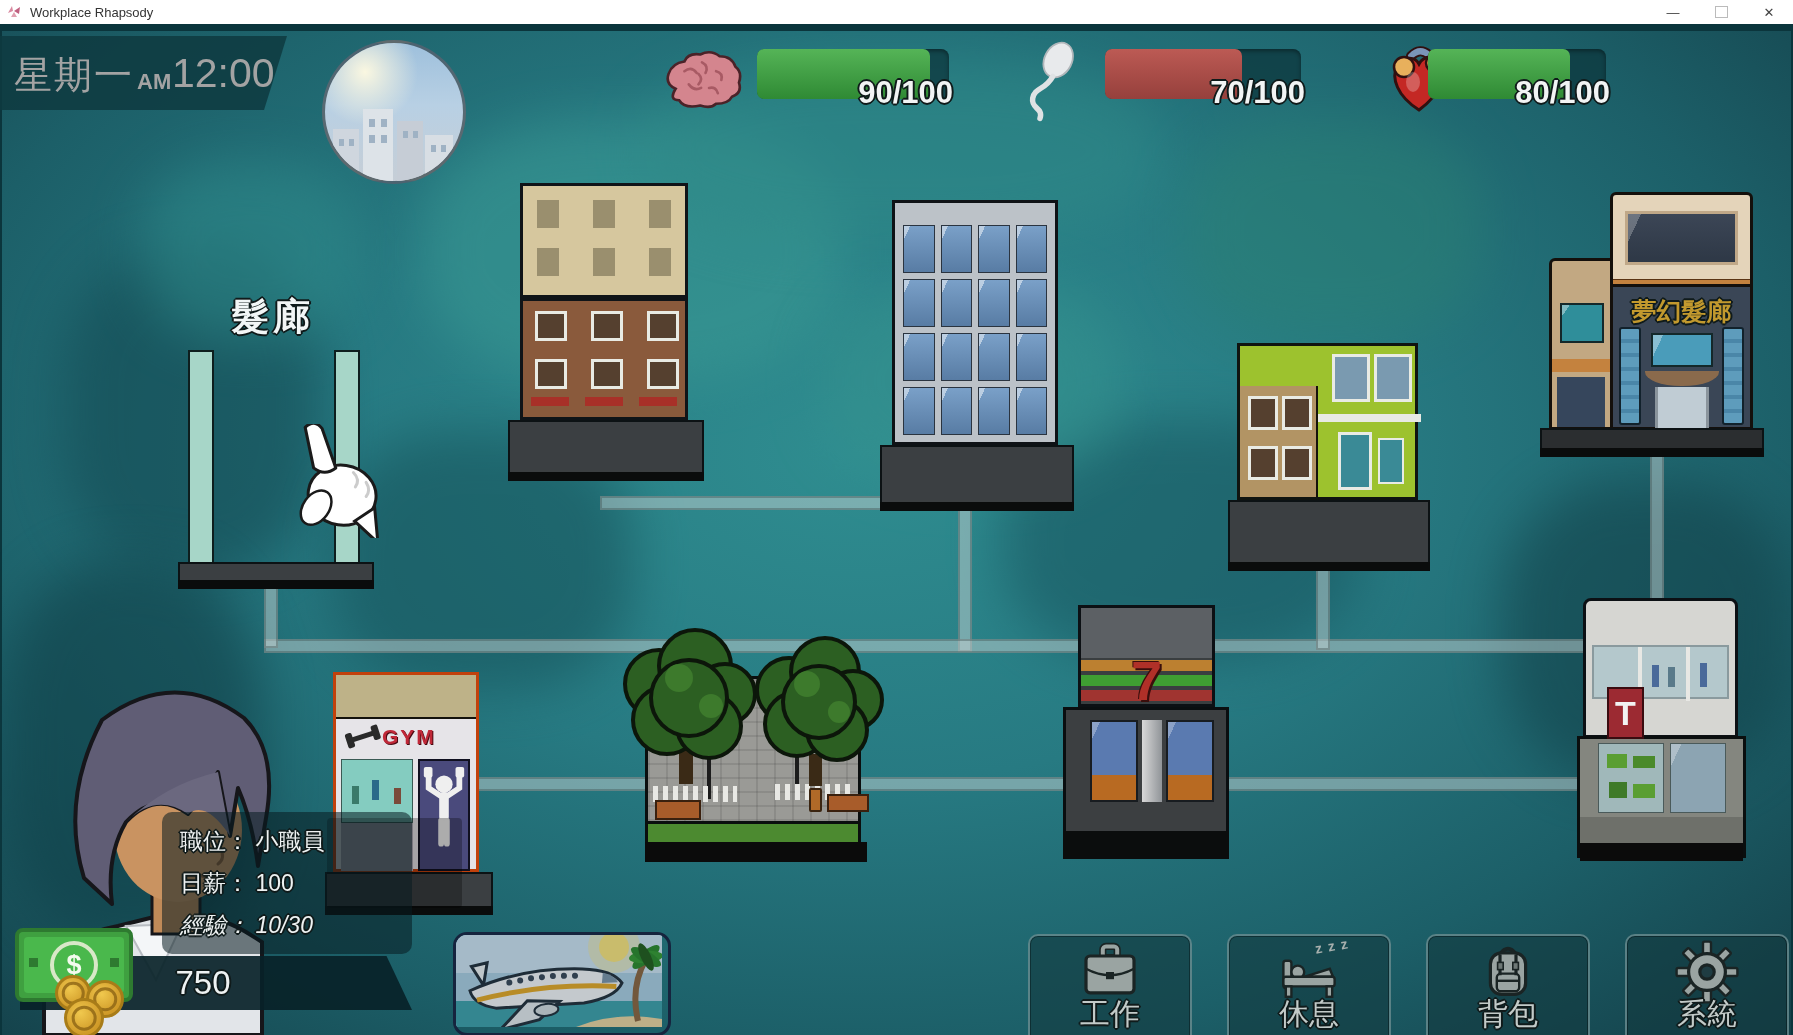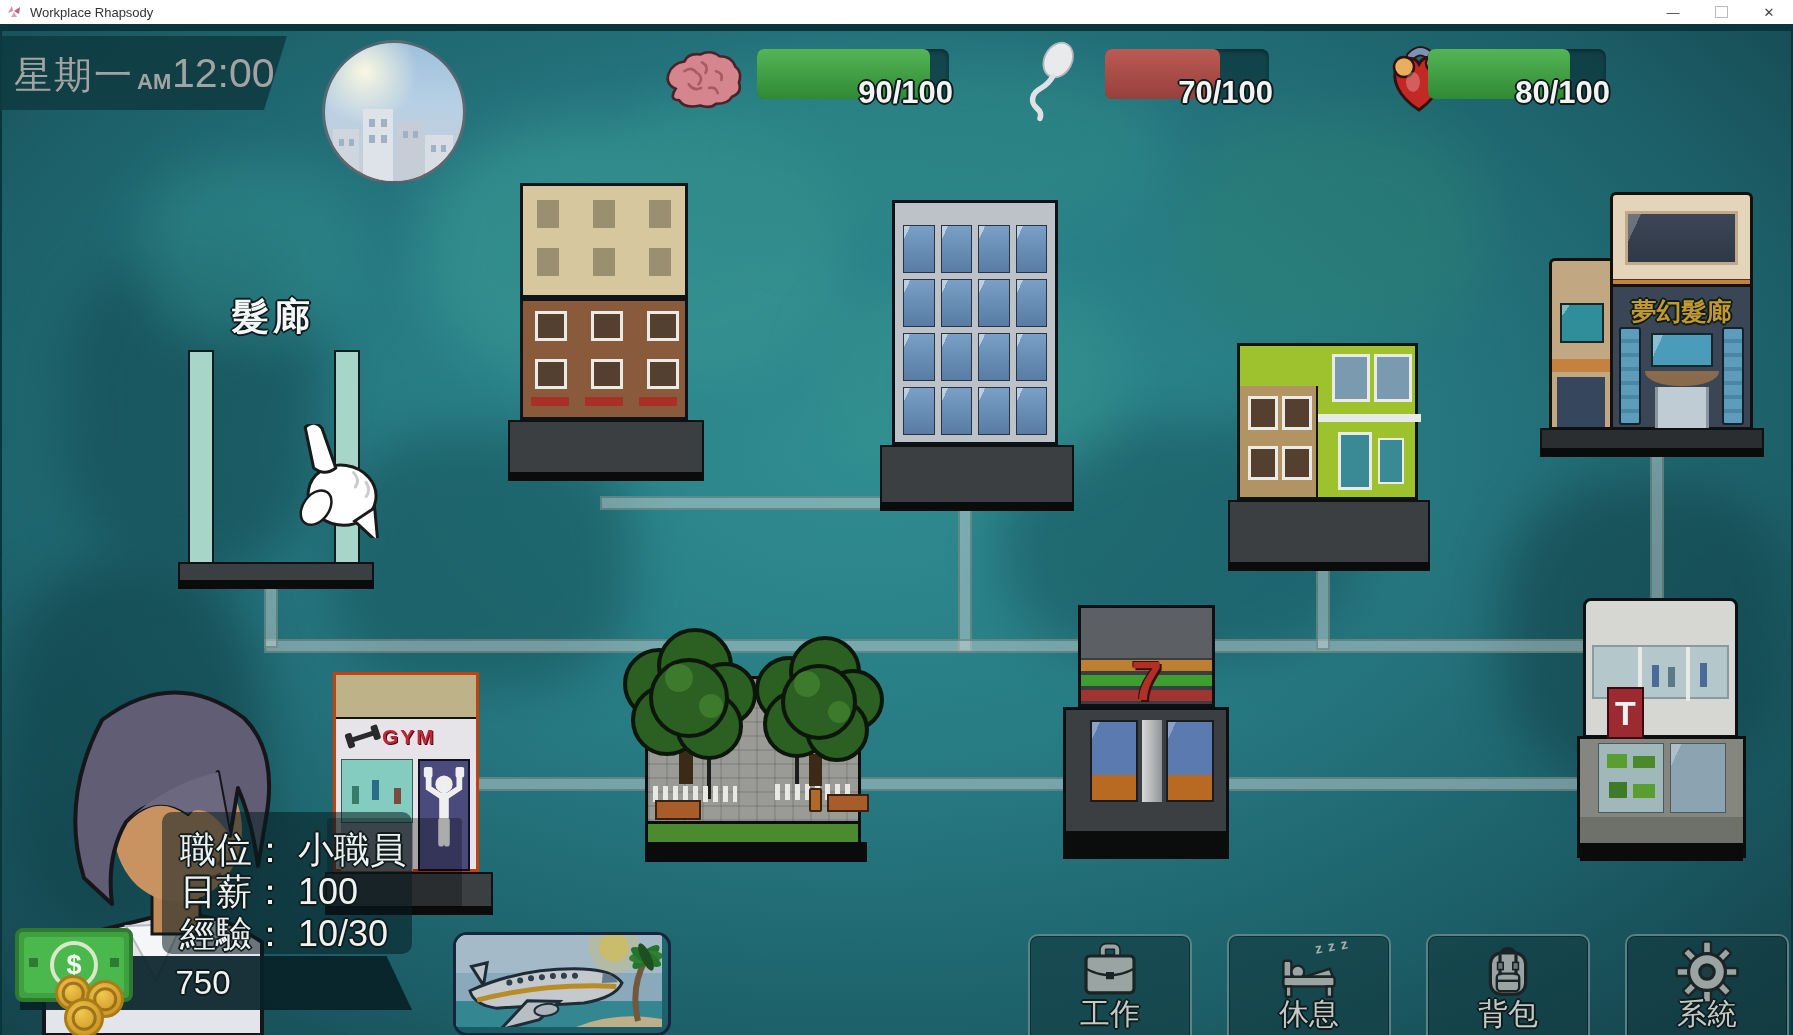--- a/index.html
+++ b/index.html
@@ -74,21 +74,21 @@
     box-shadow:inset 0 2px 4px rgba(0,0,0,.4);}
   .fill{height:100%;border-radius:7px;}
   .fill-green{background:linear-gradient(#55b457,#2f8a34);}
   .fill-red{background:linear-gradient(#bc5a54,#96403c);}
   .statval{position:absolute;right:-4px;bottom:-12px;font-size:31px;font-weight:bold;color:#f2f4f4;}
   
   .info-panel{position:absolute;left:162px;top:812px;width:250px;height:142px;
     background:rgba(8,28,32,0.55);border-radius:10px;z-index:9;}
   .info-shade{position:absolute;left:327px;top:818px;width:135px;height:90px;
     background:rgba(0,0,0,0.28);border-radius:4px;z-index:9;}
-  .info-row{position:absolute;left:180px;font-size:36px;color:#eef2f2;z-index:10;white-space:nowrap;}
+  .info-row{position:absolute;left:180px;font-size:23px;color:#eef2f2;z-index:10;white-space:nowrap;}
   .money-banner{position:absolute;left:20px;top:956px;width:392px;height:54px;z-index:9;
     background:rgba(8,34,40,0.92);clip-path:polygon(0 0,93.5% 0,100% 100%,0 100%);
     display:flex;align-items:center;justify-content:center;}
   .money-banner span{font-size:33px;color:#eef2f2;padding-right:26px;}
   .bill{position:absolute;left:15px;top:928px;width:110px;height:66px;background:#3fa040;
     border:4px solid #2e7a30;border-radius:8px;z-index:10;}
   .bill .inner{position:absolute;left:5px;top:5px;right:5px;bottom:5px;background:#4ab84c;border-radius:4px;}
   .bill .circ{position:absolute;left:50%;top:50%;transform:translate(-50%,-50%);width:40px;height:40px;
     border:4px solid #d8e8c8;border-radius:50%;color:#f4fbee;font-size:27px;font-weight:bold;
     text-align:center;line-height:40px;}
@@ -406,21 +406,21 @@
   </svg>
   <div class="track" style="left:757px;top:49px;width:192px;">
     <div class="fill fill-green" style="width: 90%;"></div>
     <span class="statval ot">90/100</span>
   </div>
 
   <svg class="stat-icon" style="left:1012px;top:40px;" width="76" height="82" viewBox="0 0 70 90">
     <ellipse cx="44" cy="22" rx="15" ry="20" fill="#e8eaec" stroke="#b0b6ba" stroke-width="2" transform="rotate(28 44 22)"></ellipse>
     <path d="M38,40 C30,55 18,52 16,64 C14,76 28,74 24,86" stroke="#dfe2e4" stroke-width="6" fill="none" stroke-linecap="round"></path>
   </svg>
-  <div class="track" style="left:1105px;top:49px;width:164px;">
+  <div class="track" style="left:1105px;top:49px;width:196px;">
     <div class="fill fill-red" style="width: 70%;"></div>
     <span class="statval ot">70/100</span>
   </div>
 
   <svg class="stat-icon" style="left:1383px;top:44px;" width="72" height="70" viewBox="0 0 72 70">
     <path d="M28,12 q9,-9 18,-1" stroke="#301010" stroke-width="10" fill="none" stroke-linecap="round"></path>
     <path d="M28,12 q9,-9 18,-1" stroke="#7a94b8" stroke-width="6" fill="none" stroke-linecap="round"></path>
     <path d="M36,66 C14,52 8,34 14,22 C20,12 32,12 36,20 C40,12 52,10 58,18 C66,28 58,50 36,66 Z" fill="#c42824" stroke="#301010" stroke-width="3"></path>
     <circle cx="21" cy="23" r="10" fill="#e8b05c" stroke="#301010" stroke-width="2.5"></circle>
     <circle cx="52" cy="19" r="9" fill="#e8b05c" stroke="#301010" stroke-width="2.5"></circle>
@@ -444,21 +444,21 @@
   <div class="info-shade"></div>
   <div class="info-panel"></div>
   <div class="info-row ot" style="top:826px;">
     <span>職位：</span>
     <span>小職員</span>
   </div>
   <div class="info-row ot" style="top:868px;">
     <span>日薪：</span>
     <span>100</span>
   </div>
-  <div class="info-row ot" style="top:910px;">
+  <div class="info-row ot" style="top:910px;font-style:italic;">
     <span>經驗：</span>
     <span>10/30</span>
   </div>
 
   <div class="money-banner">
     <span class="ot">750</span>
   </div>
   <div class="bill">
     <div class="inner"></div>
     <div class="circ">$</div>

